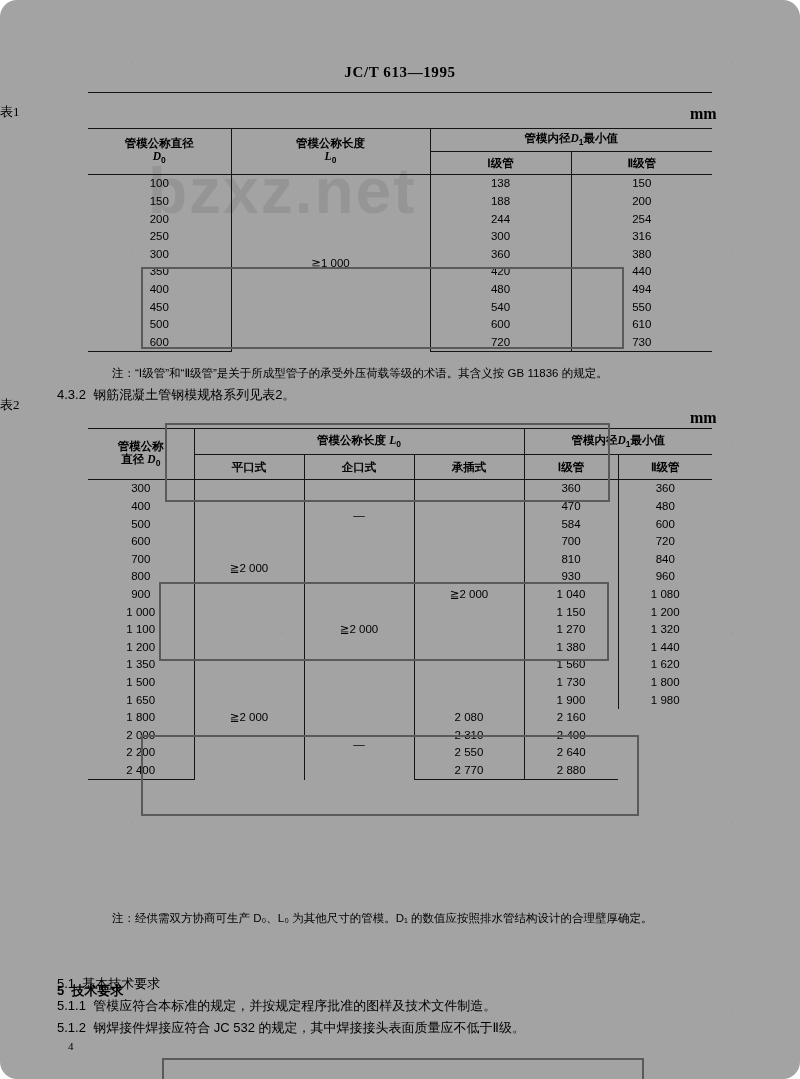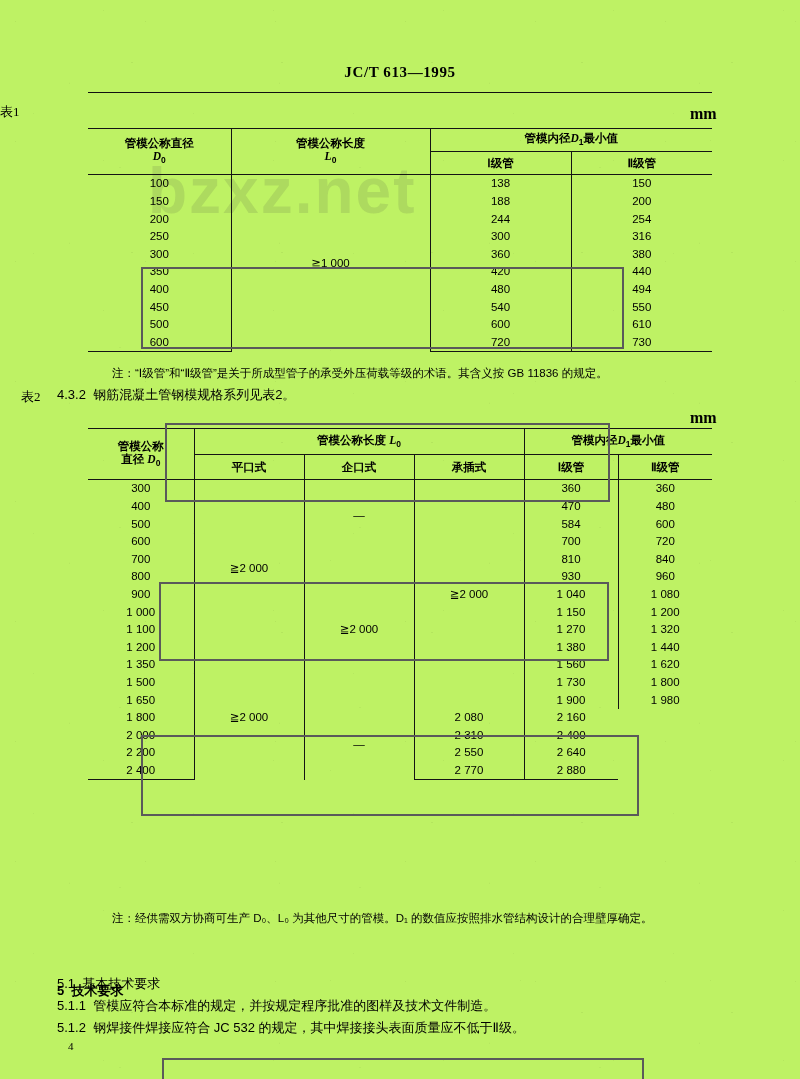--- a/index.html
+++ b/index.html
@@ -11,21 +11,22 @@
     width: 800px;
     height: 1079px;
     position: relative;
     font-family: "Liberation Serif", "DejaVu Serif", serif;
     color: #000;
     overflow: hidden;
   }
   .page {
     position: absolute;
     inset: 0;
-    background: #bef264;
+    background: #a3a3a3;
+    border-radius: 17px;
   }
   
   .speckle {
     position: absolute;
     inset: 0;
     pointer-events: none;
     opacity: .5;
     background-image:
       radial-gradient(circle at 12% 18%, rgba(0,0,0,.10) 0 .7px, transparent .8px),
       radial-gradient(circle at 61% 7%, rgba(0,0,0,.09) 0 .7px, transparent .8px),
@@ -233,21 +234,21 @@
         <td class="nb-t">720</td>
         <td class="nb-t nb-r">730</td>
       </tr>
     </tbody>
   </table>
 
   <div class="note" style="top:366px; left:112px;">注：“Ⅰ级管”和“Ⅱ级管”是关于所成型管子的承受外压荷载等级的术语。其含义按 GB 11836 的规定。</div>
 
   <div class="clause" style="top:386px; left:57px;">4.3.2&nbsp;&nbsp;钢筋混凝土管钢模规格系列见表2。</div>
 
-  <div class="tbl-caption" style="top:388px;padding-left:21px;">表2</div>
+  <div class="tbl-caption" style="top:396px;">表2</div>
   <div class="unit-label" style="top:409px; left:690px;">mm</div>
 
   <table class="grid" style="top:428px; left:88px; width:624px;">
     <colgroup>
       <col style="width:106px">
       <col style="width:110px">
       <col style="width:110px">
       <col style="width:110px">
       <col style="width:94px">
       <col style="width:94px">

